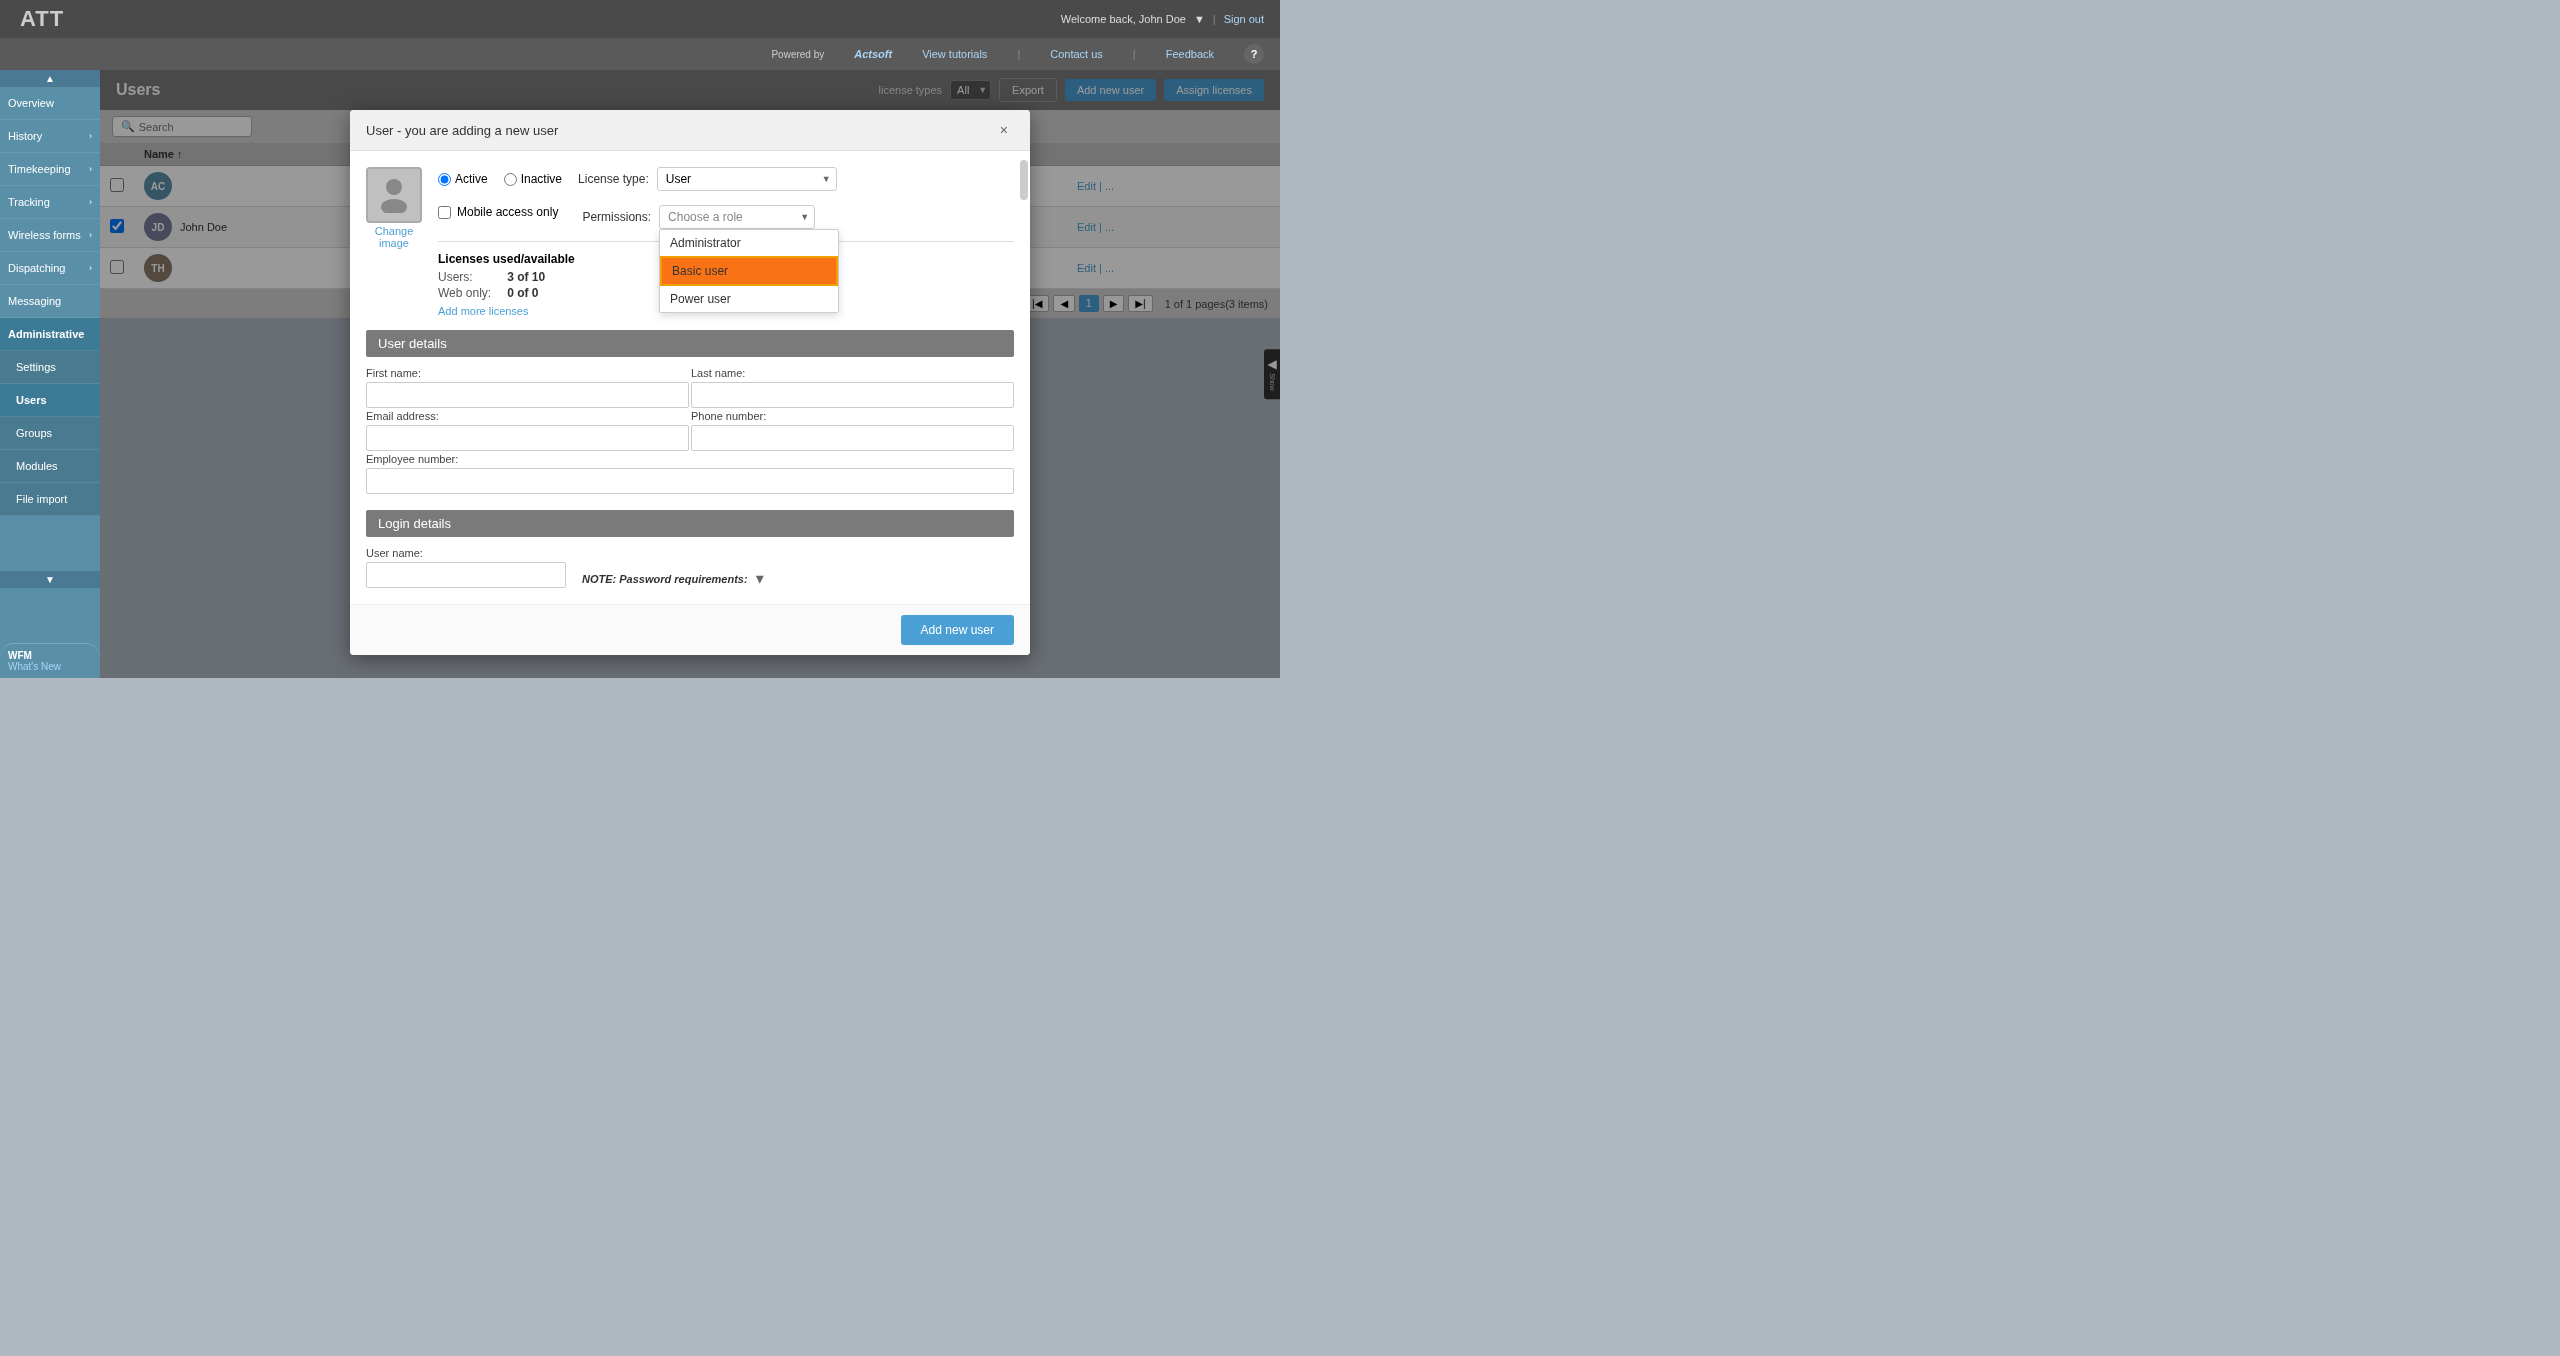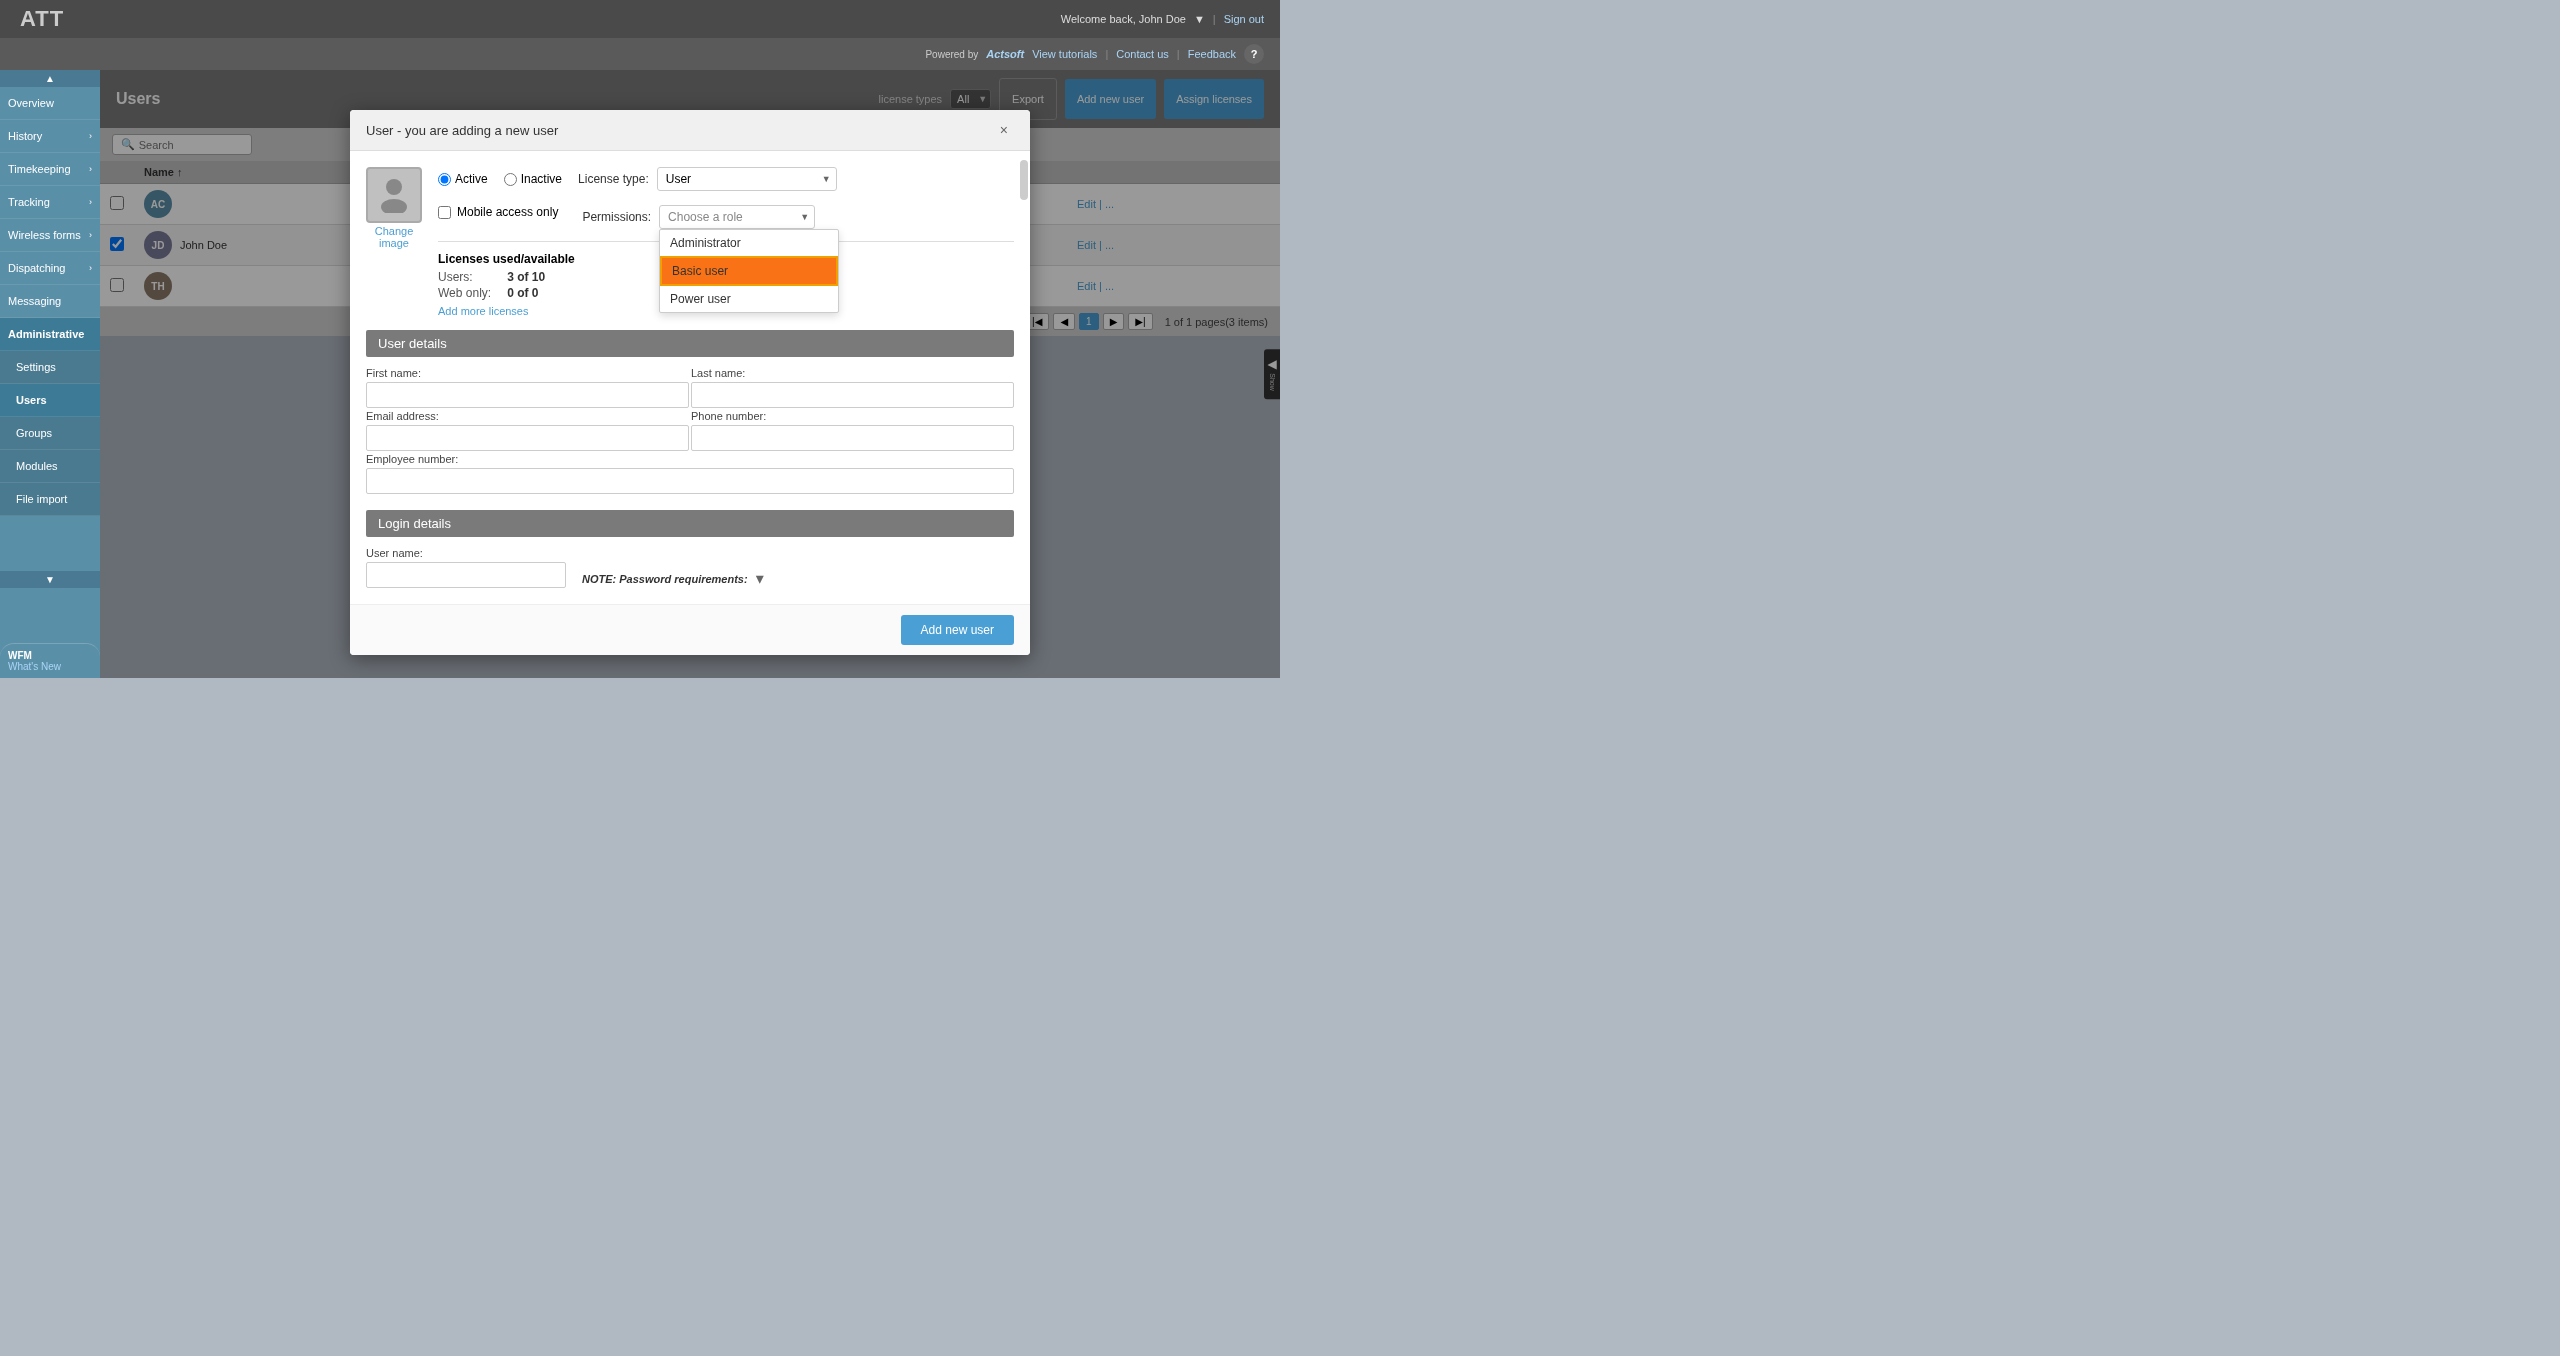--- a/index.html
+++ b/index.html
@@ -47,21 +47,21 @@
     }
 
     
     .sub-header {
       background: #5a5a5a;
       height: 32px;
       display: flex;
       align-items: center;
       justify-content: flex-end;
       padding: 0 16px;
-      gap: 8px;
+      gap: 30px;
       font-size: 11px;
     }
     .sub-header-link { color: #aad4f5; cursor: pointer; }
 
     
     .main-layout {
       display: flex;
       height: calc(678px - 70px);
     }
 
@@ -130,21 +130,21 @@
       padding: 3px 20px 3px 6px;
       font-size: 11px;
       border-radius: 3px;
       appearance: none;
       cursor: pointer;
     }
     .btn-blue {
       background: #4a9fd4;
       color: white;
       border: none;
-      padding: 14px 12px;
+      padding: 5px 12px;
       border-radius: 3px;
       font-size: 11px;
       cursor: pointer;
     }
 
     
     .table-toolbar {
       background: #d0d0d0;
       padding: 6px 12px;
       display: flex;

